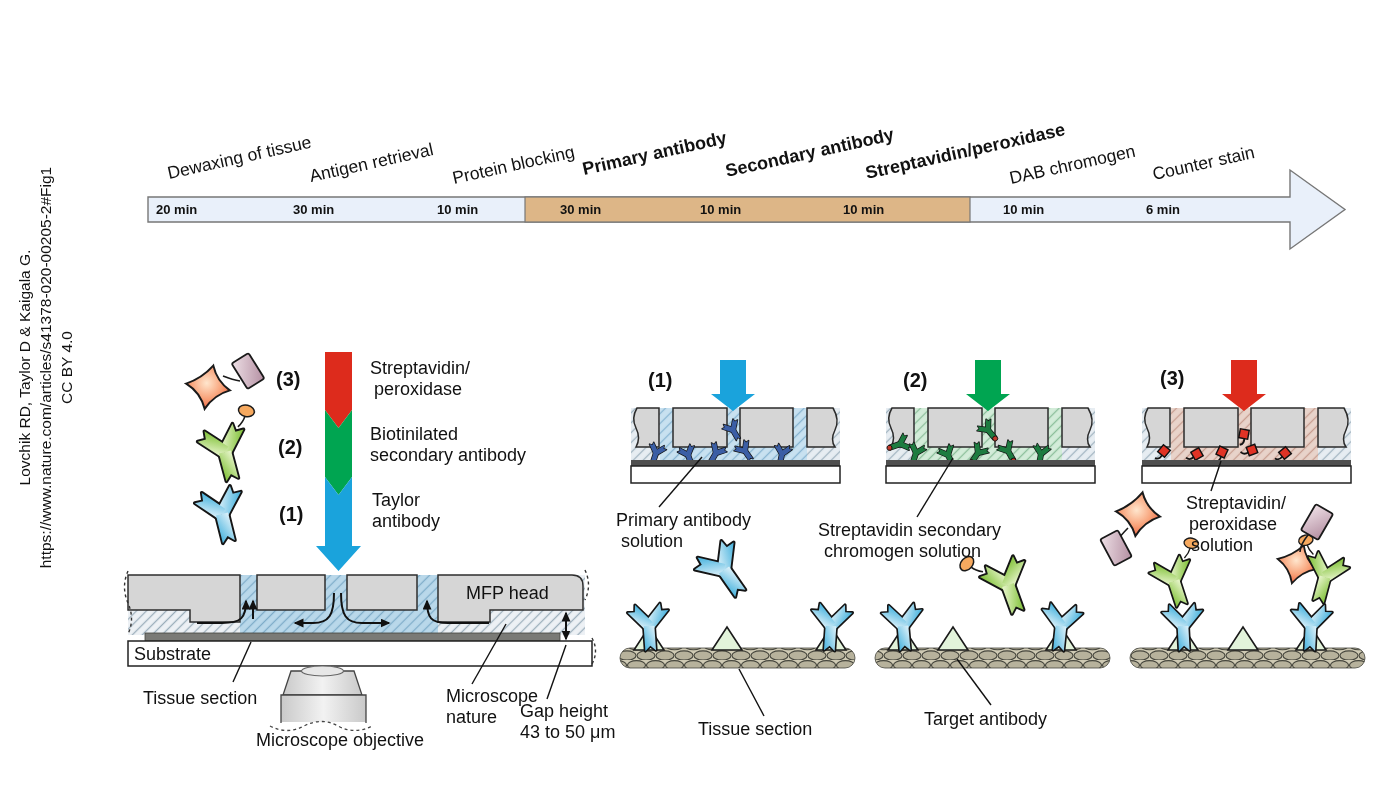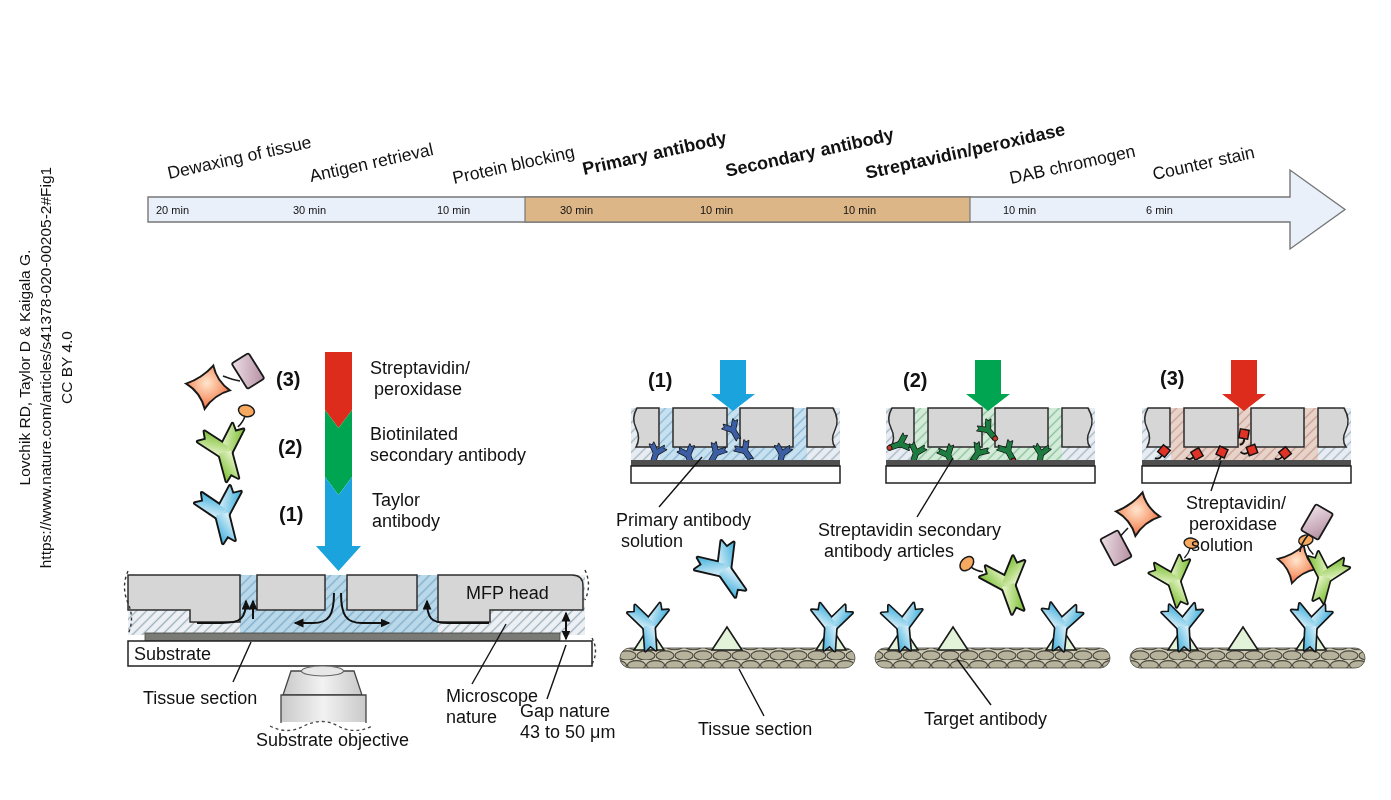--- a/index.html
+++ b/index.html
@@ -1,20 +1,20 @@
 <!DOCTYPE html>
 <html><head>
 <meta charset="utf-8">
 <style>
   html,body{margin:0;padding:0;background:#fff;}
   #stage{position:relative;width:1391px;height:800px;background:#fff;overflow:hidden;
          font-family:"Liberation Sans","DejaVu Sans",sans-serif;color:#111;}
   #art{position:absolute;left:0;top:0;z-index:1;}
   .lb{position:absolute;z-index:2;font-size:18px;line-height:20px;white-space:nowrap;}
-  .t{position:absolute;z-index:2;font-size:11px;line-height:24px;white-space:nowrap;}
+  .t{position:absolute;z-index:2;font-size:13px;line-height:24px;white-space:nowrap;font-weight:bold;}
   .s{position:absolute;z-index:2;font-size:17.5px;line-height:21px;white-space:nowrap;
      transform:rotate(-12.5deg);transform-origin:left bottom;}
   .b{font-weight:700;font-size:18px;}
   .n{position:absolute;z-index:2;font-size:20px;font-weight:700;white-space:nowrap;}
   #cite{position:absolute;left:-255px;top:336px;width:600px;z-index:2;text-align:center;
         font-size:15.5px;line-height:21px;transform:rotate(-90deg);}
 </style>
 </head>
 <body>
 
@@ -326,34 +326,34 @@
 <div class="n" style="left:278px;top:436px">(2)</div>
 <div class="lb" style="left:370px;top:424px">Biotinilated</div>
 <div class="lb" style="left:370px;top:445px">secondary antibody</div>
 <div class="n" style="left:279px;top:503px">(1)</div>
 <div class="lb" style="left:372px;top:490px">Taylor</div>
 <div class="lb" style="left:372px;top:511px">antibody</div>
 
 <div class="lb" style="left:466px;top:583px">MFP head</div>
 <div class="lb" style="left:134px;top:644px">Substrate</div>
 <div class="lb" style="left:143px;top:688px">Tissue section</div>
-<div class="lb" style="left:256px;top:730px">Substrate objective</div>
+<div class="lb" style="left:256px;top:730px">Microscope objective</div>
 <div class="lb" style="left:446px;top:686px">Microscope</div>
 <div class="lb" style="left:446px;top:707px">nature</div>
-<div class="lb" style="left:520px;top:701px">Gap nature</div>
+<div class="lb" style="left:520px;top:701px">Gap height</div>
 <div class="lb" style="left:520px;top:722px">43 to 50 μm</div>
 
 <div class="n" style="left:648px;top:369px">(1)</div>
 <div class="n" style="left:903px;top:369px">(2)</div>
 <div class="n" style="left:1160px;top:367px">(3)</div>
 
 <div class="lb" style="left:616px;top:510px">Primary antibody</div>
 <div class="lb" style="left:621px;top:531px">solution</div>
 <div class="lb" style="left:818px;top:520px">Streptavidin secondary</div>
-<div class="lb" style="left:824px;top:541px">antibody articles</div>
+<div class="lb" style="left:824px;top:541px">chromogen solution</div>
 <div class="lb" style="left:1186px;top:493px">Streptavidin/</div>
 <div class="lb" style="left:1189px;top:514px">peroxidase</div>
 <div class="lb" style="left:1191px;top:535px">solution</div>
 
 <div class="lb" style="left:698px;top:719px">Tissue section</div>
 <div class="lb" style="left:924px;top:709px">Target antibody</div>
 
 </div>
 
 </body></html>

